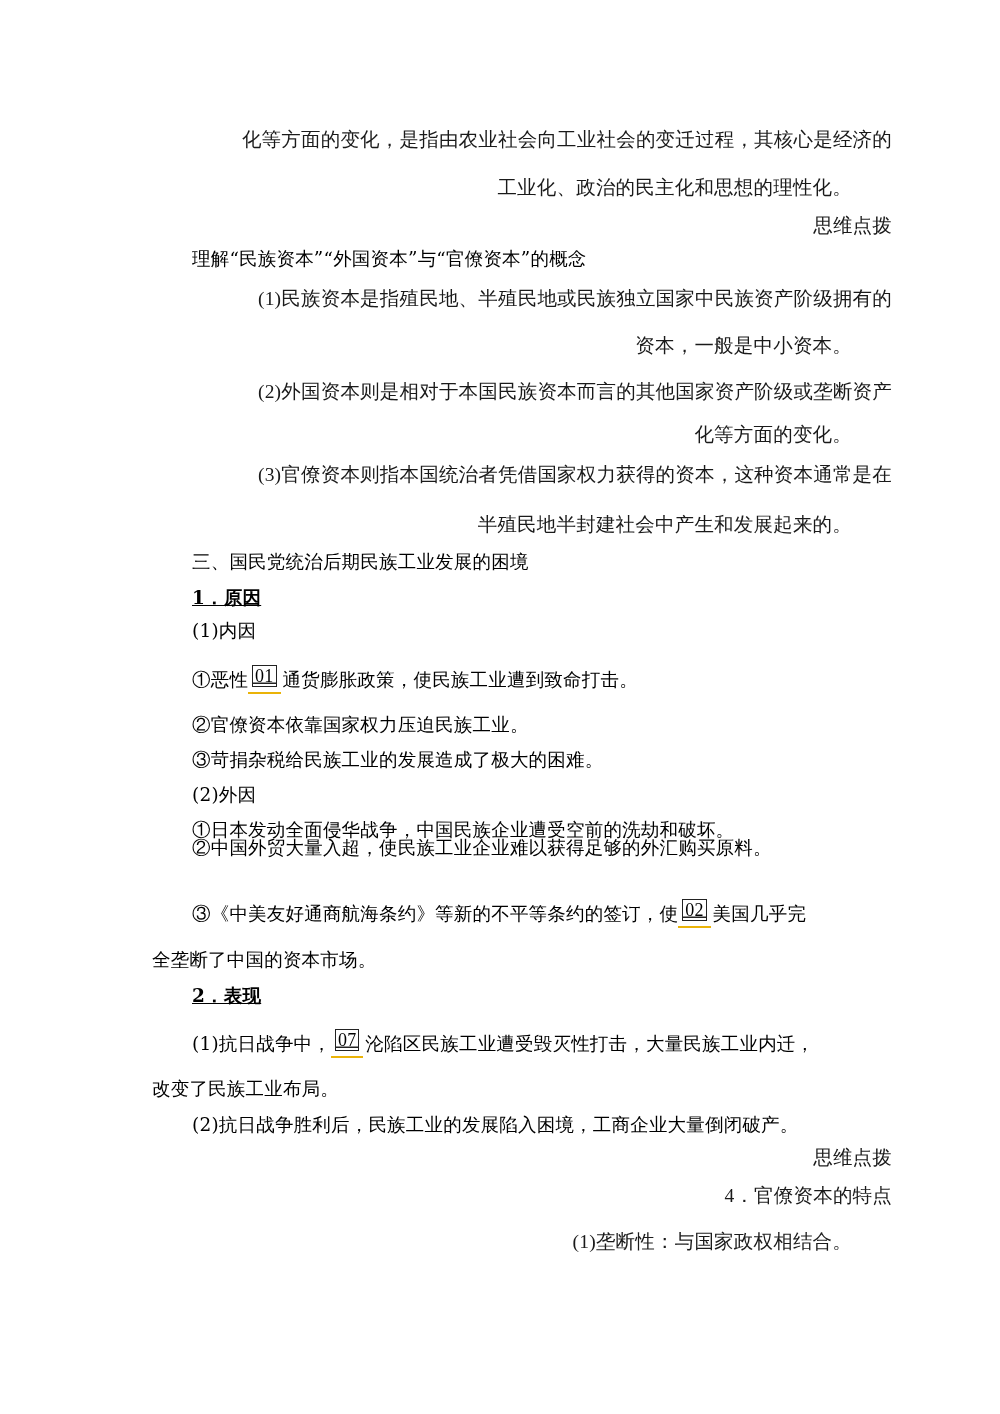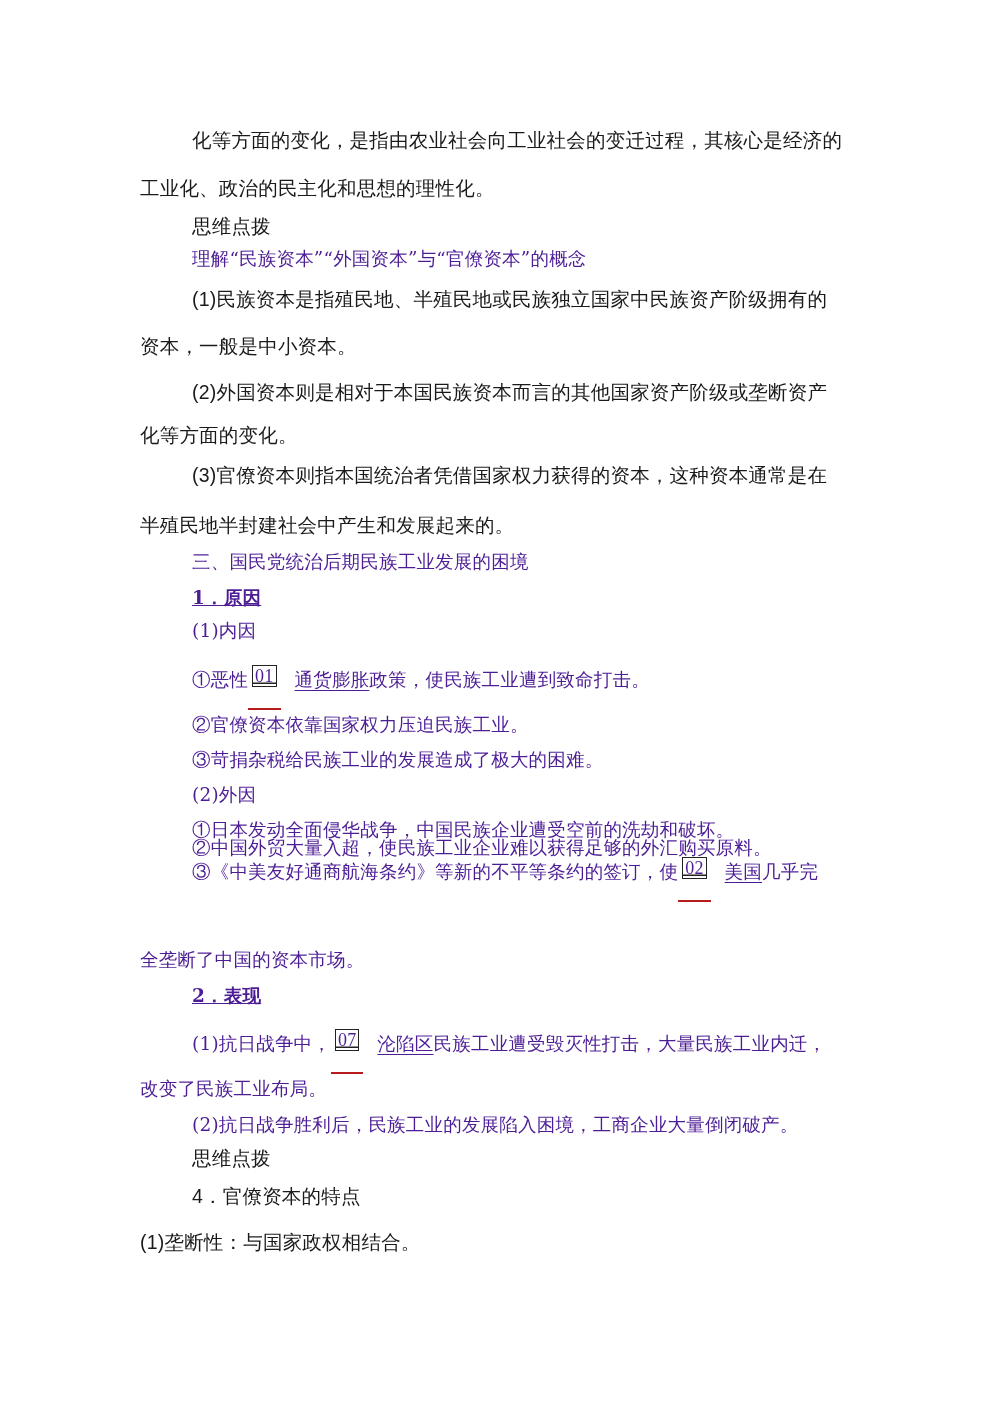--- a/index.html
+++ b/index.html
@@ -2,36 +2,36 @@
 <html><head>
   <meta charset="utf-8">
   <style>
     html, body { margin: 0; padding: 0; background: #ffffff; }
     body {
       width: 1000px; height: 1414px; position: relative; overflow: hidden;
       font-family: "DejaVu Sans", "Liberation Sans", sans-serif;
       color: #1a1a1a;
     }
     .line {
-      position: absolute; left: 140px; width: 700px;
+      position: absolute; left: 152px; width: 700px;
       font-size: 19.5px; line-height: 24px; white-space: nowrap;
       letter-spacing: 0.2px;
     }
     .ind { left: 192px; }
-    .serif { font-family: "DejaVu Serif", "Liberation Serif", serif; font-size: 18.5px; color: #4c1d95; }
+    .serif { font-family: "DejaVu Serif", "Liberation Serif", serif; font-size: 18.5px; color: #000000; }
     .bold { font-weight: bold; text-decoration: underline; }
-    .sans { font-family: Liberation Sans, sans-serif; }
+    .sans { font-family: Liberation Serif, serif; text-align: right; }
     .box {
       display: inline-block; border: 1.5px solid #222; padding: 0 2px;
       font-family: "Liberation Serif", serif; font-size: 18px; line-height: 20px;
       position: relative; top: -4px; margin: 0 4px 0 4px;
       box-shadow: inset 0 -2px 0 #fff, inset 0 -3.5px 0 #222;
     }
-    .box-wrap { display: inline-block; border-bottom: 2px solid #b91c1c; padding-bottom: 16px; margin-right: 2px; }
-    .ul { text-decoration: underline; text-underline-offset: 4px; text-decoration-thickness: 1px; margin-left: 12px; }
+    .box-wrap { display: inline-block; border-bottom: 2px solid #eab308; padding-bottom: 0; margin-right: 2px; }
+    .ul { text-underline-offset: 4px; text-decoration-thickness: 1px; }
   </style>
 </head>
 <body>
 
 <div>
   <div class="line ind sans" style="top:128px">化等方面的变化，是指由农业社会向工业社会的变迁过程，其核心是经济的</div>
   <div class="line sans" style="top:176px">工业化、政治的民主化和思想的理性化。</div>
   <div class="line ind sans" style="top:214px">思维点拨</div>
   <div class="line ind serif" style="top:247px">理解“民族资本”“外国资本”与“官僚资本”的概念</div>
   <div class="line ind sans" style="top:287px">(1)民族资本是指殖民地、半殖民地或民族独立国家中民族资产阶级拥有的</div>
@@ -47,21 +47,21 @@
   <div class="line ind serif" style="top:668px">
     <span>①恶性</span><span class="box-wrap"><span class="box">01</span></span><span class="ul">通货膨胀</span><span>政策，使民族工业遭到致命打击。</span>
   </div>
 
   <div class="line ind serif" style="top:713px">②官僚资本依靠国家权力压迫民族工业。</div>
   <div class="line ind serif" style="top:748px">③苛捐杂税给民族工业的发展造成了极大的困难。</div>
   <div class="line ind serif" style="top:783px">(2)外因</div>
   <div class="line ind serif" style="top:818px">①日本发动全面侵华战争，中国民族企业遭受空前的洗劫和破坏。</div>
   <div class="line ind serif" style="top:836px">②中国外贸大量入超，使民族工业企业难以获得足够的外汇购买原料。</div>
 
-  <div class="line ind serif" style="top:860px">
+  <div class="line ind serif" style="top:902px">
     <span>③《中美友好通商航海条约》等新的不平等条约的签订，使</span><span class="box-wrap"><span class="box">02</span></span><span class="ul">美国</span><span>几乎完</span>
   </div>
 
   <div class="line serif" style="top:948px">全垄断了中国的资本市场。</div>
   <div class="line ind serif bold" style="top:984px">2．表现</div>
 
   <div class="line ind serif" style="top:1032px">
     <span>(1)抗日战争中，</span><span class="box-wrap"><span class="box">07</span></span><span class="ul">沦陷区</span><span>民族工业遭受毁灭性打击，大量民族工业内迁，</span>
   </div>
 

